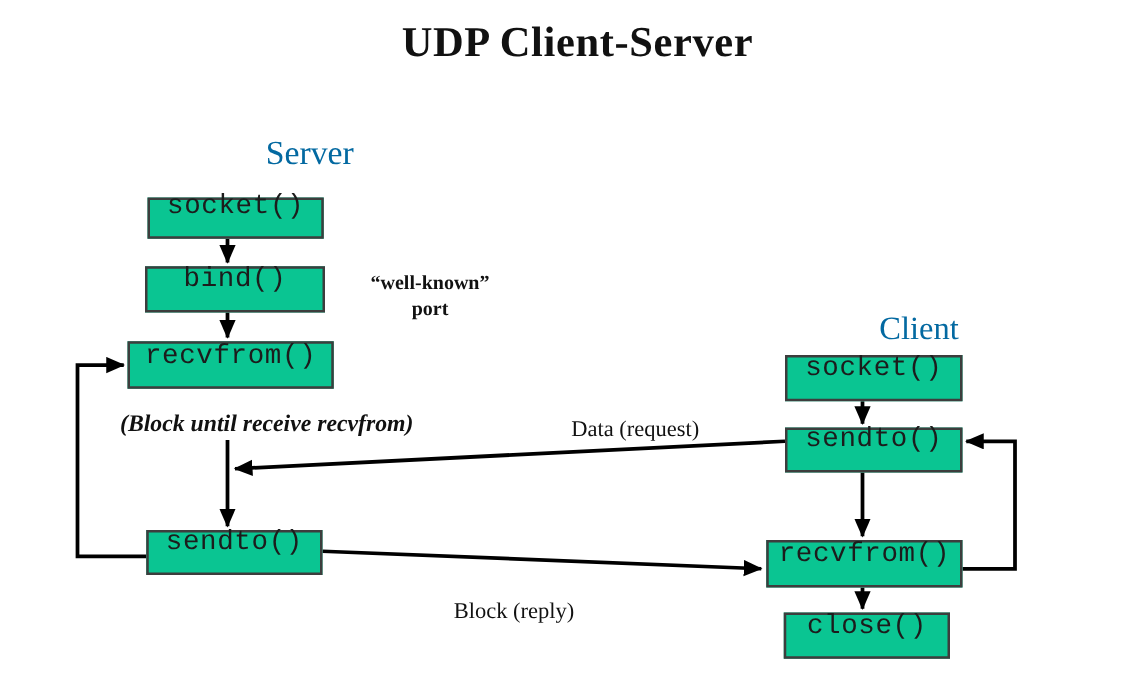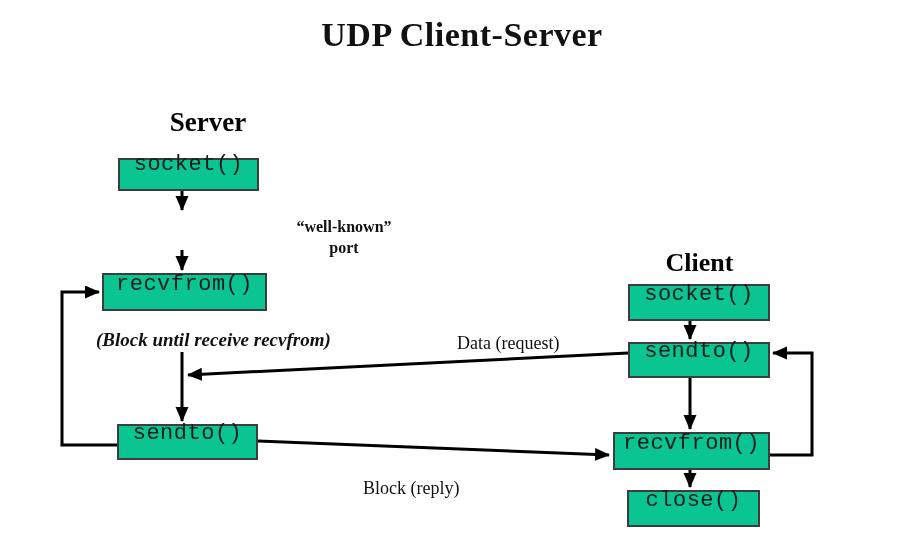--- a/index.html
+++ b/index.html
@@ -20,22 +20,22 @@
   .title {
     position: absolute;
     left: 162px; top: 16px; width: 600px;
     text-align: center;
     font-size: 34px; font-weight: bold;
     color: #111;
     letter-spacing: 0.5px;
   }
   .col-heading {
     position: absolute;
-    font-size: 27px; font-weight: bold; color: #000000;
-    text-align: center;
+    font-size: 27px; font-weight: normal; color: #0369a1;
+    text-align: right;
   }
   .heading-server { left: 133px; top: 107px; width: 150px; }
   .heading-client { left: 632px; top: 236px; width: 135px; font-size: 26px; margin-top: 12px; }
   .box {
     position: absolute;
     background: var(--box-fill);
     border: 2px solid var(--box-border);
     display: flex;
     align-items: flex-end;
     justify-content: center;
@@ -107,20 +107,23 @@
     <path d="M258 441 L609 455" marker-end="url(#ah)"></path>
     <path d="M690 321 L690 339" marker-end="url(#ah)"></path>
     <path d="M690 378 L690 429" marker-end="url(#ah)"></path>
     <path d="M690 470 L690 487" marker-end="url(#ah)"></path>
     <path d="M770 455 L812 455 L812 353 L773 353" marker-end="url(#ah)"></path>
   </svg>
 
   <div class="box srv-socket">
     <span>socket()</span>
   </div>
+  <div class="box srv-bind">
+    <span>bind()</span>
+  </div>
   <div class="box srv-recvfrom">
     <span>recvfrom()</span>
   </div>
   <div class="box srv-sendto">
     <span>sendto()</span>
   </div>
 
   <div class="box cli-socket">
     <span>socket()</span>
   </div>

